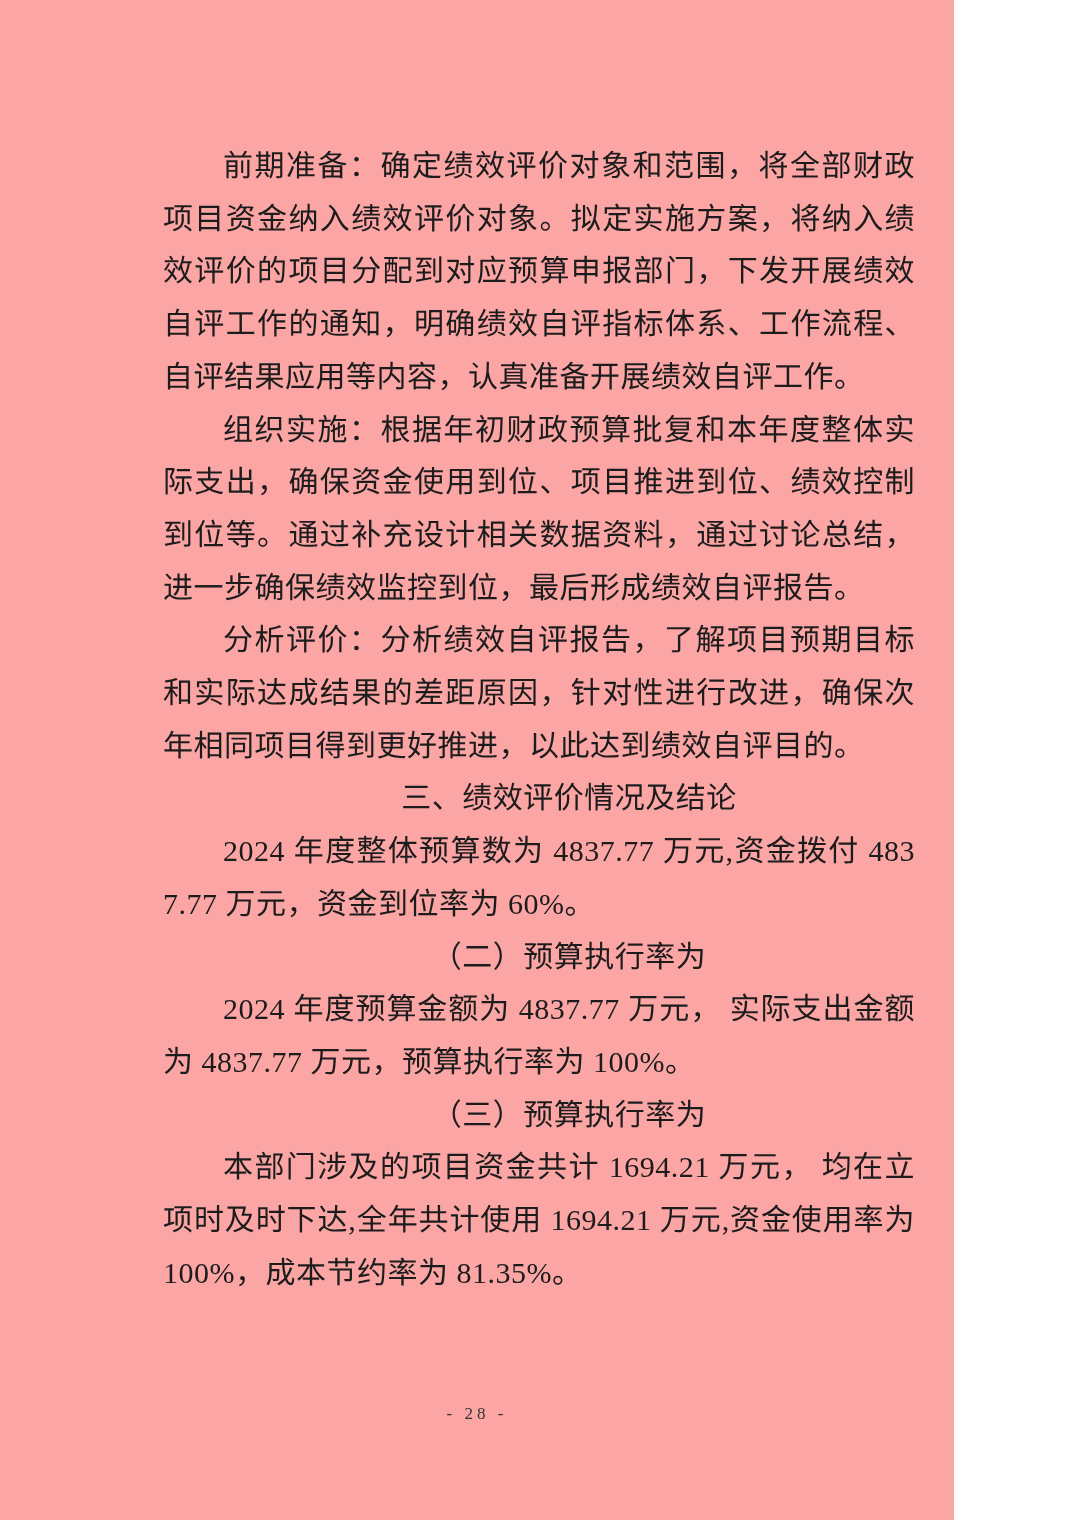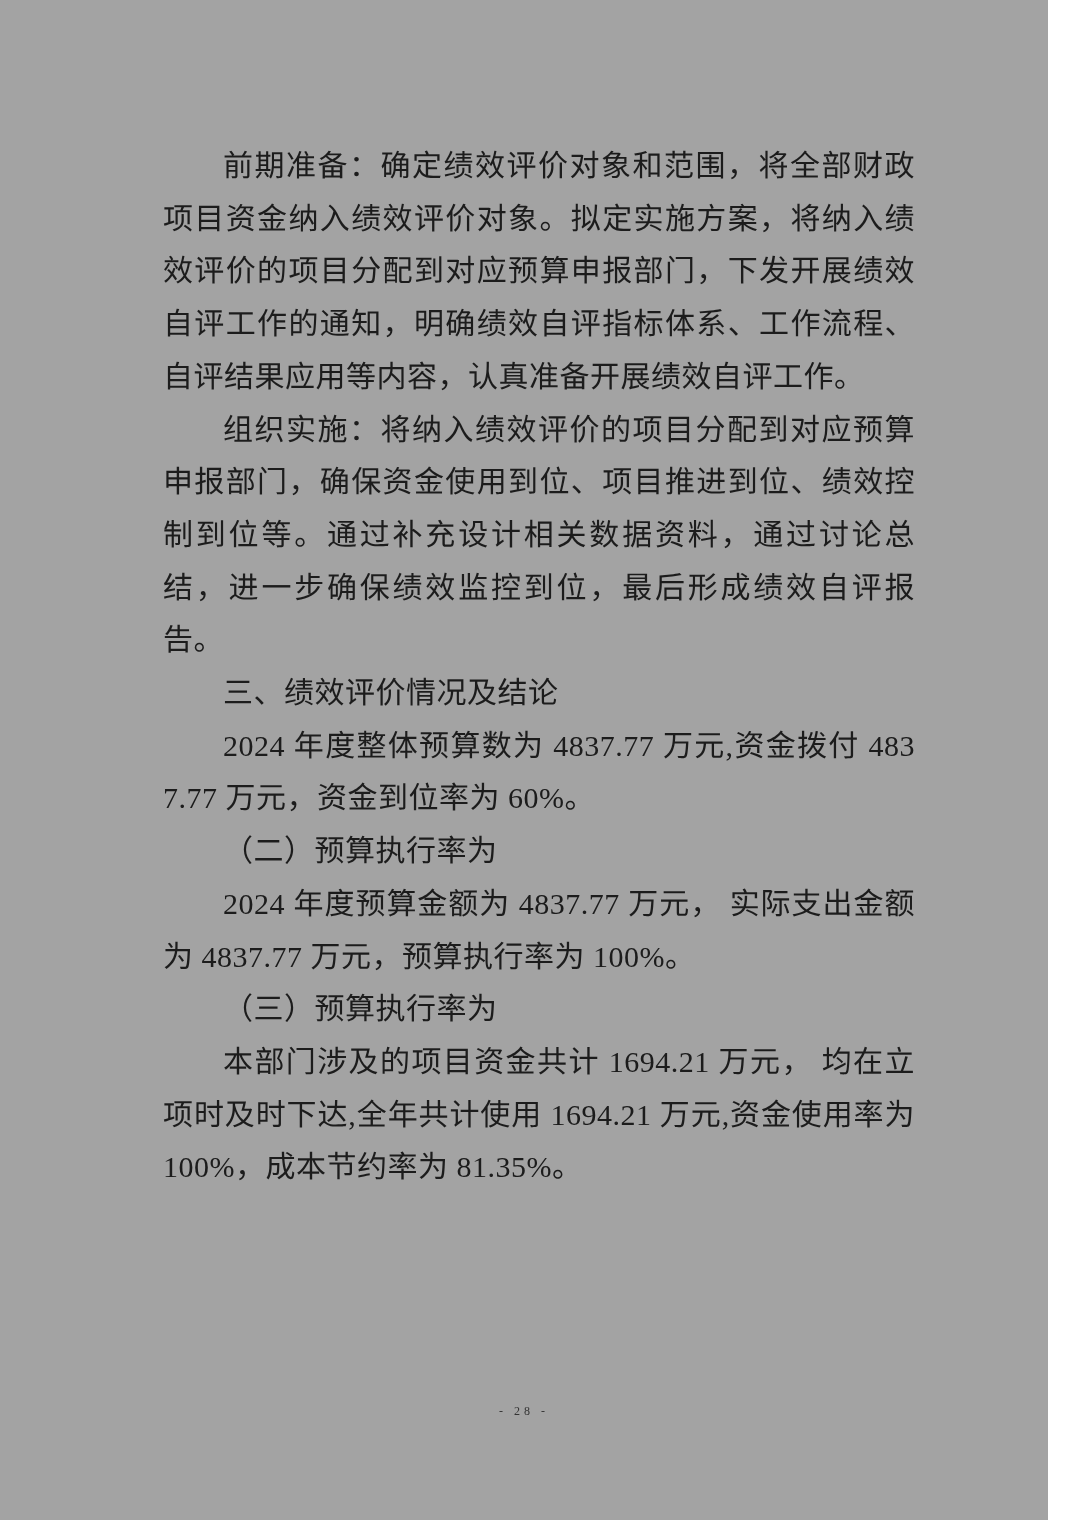--- a/index.html
+++ b/index.html
@@ -2,23 +2,23 @@
 <html lang="zh-CN"><head>
 <meta charset="utf-8">
 <style>
   html, body {
     margin: 0;
     padding: 0;
     background: #ffffff;
   }
   .page {
     position: relative;
-    width: 1048px;
+    width: 954px;
     height: 1520px;
-    background: #a3a3a3;
+    background: #fca5a5;
     overflow: hidden;
     font-family: "Liberation Serif", "DejaVu Serif", serif;
     color: #1c1c1c;
   }
   .text-body {
     position: absolute;
     top: 140px;
     left: 163px;
     width: 752px;
   }
@@ -28,40 +28,41 @@
     font-size: 30px;
     line-height: 52.7px;
     text-indent: 2em;
     text-align: justify;
     text-justify: inter-character;
     letter-spacing: 0.5px;
     word-break: break-all;
   }
   .text-body p.heading,
   .text-body p.subheading {
-    text-align: left;
+    text-align: center;
   }
   .footer {
     position: absolute;
     top: 1404px;
     left: 0;
     width: 100%;
     text-align: center;
-    font-size: 12px;
+    font-size: 17px;
     color: #333333;
     letter-spacing: 4px;
   }
 </style>
 </head>
 <body>
 
 <div class="page">
   <div class="text-body">
     <p class="body">前期准备：确定绩效评价对象和范围，将全部财政项目资金纳入绩效评价对象。拟定实施方案，将纳入绩效评价的项目分配到对应预算申报部门，下发开展绩效自评工作的通知，明确绩效自评指标体系、工作流程、自评结果应用等内容，认真准备开展绩效自评工作。</p>
-    <p class="body">组织实施：将纳入绩效评价的项目分配到对应预算申报部门，确保资金使用到位、项目推进到位、绩效控制到位等。通过补充设计相关数据资料，通过讨论总结，进一步确保绩效监控到位，最后形成绩效自评报告。</p>
+    <p class="body">组织实施：根据年初财政预算批复和本年度整体实际支出，确保资金使用到位、项目推进到位、绩效控制到位等。通过补充设计相关数据资料，通过讨论总结，进一步确保绩效监控到位，最后形成绩效自评报告。</p>
+    <p class="body">分析评价：分析绩效自评报告，了解项目预期目标和实际达成结果的差距原因，针对性进行改进，确保次年相同项目得到更好推进，以此达到绩效自评目的。</p>
     <p class="heading">三、绩效评价情况及结论</p>
     <p class="body">2024 年度整体预算数为 4837.77 万元,资金拨付 4837.77 万元，资金到位率为 60%。</p>
     <p class="subheading">（二）预算执行率为</p>
     <p class="body">2024 年度预算金额为 4837.77 万元， 实际支出金额为 4837.77 万元，预算执行率为 100%。</p>
     <p class="subheading">（三）预算执行率为</p>
     <p class="body">本部门涉及的项目资金共计 1694.21 万元， 均在立项时及时下达,全年共计使用 1694.21 万元,资金使用率为 100%，成本节约率为 81.35%。</p>
   </div>
 
   <div class="footer">- 28 -</div>
 </div>

